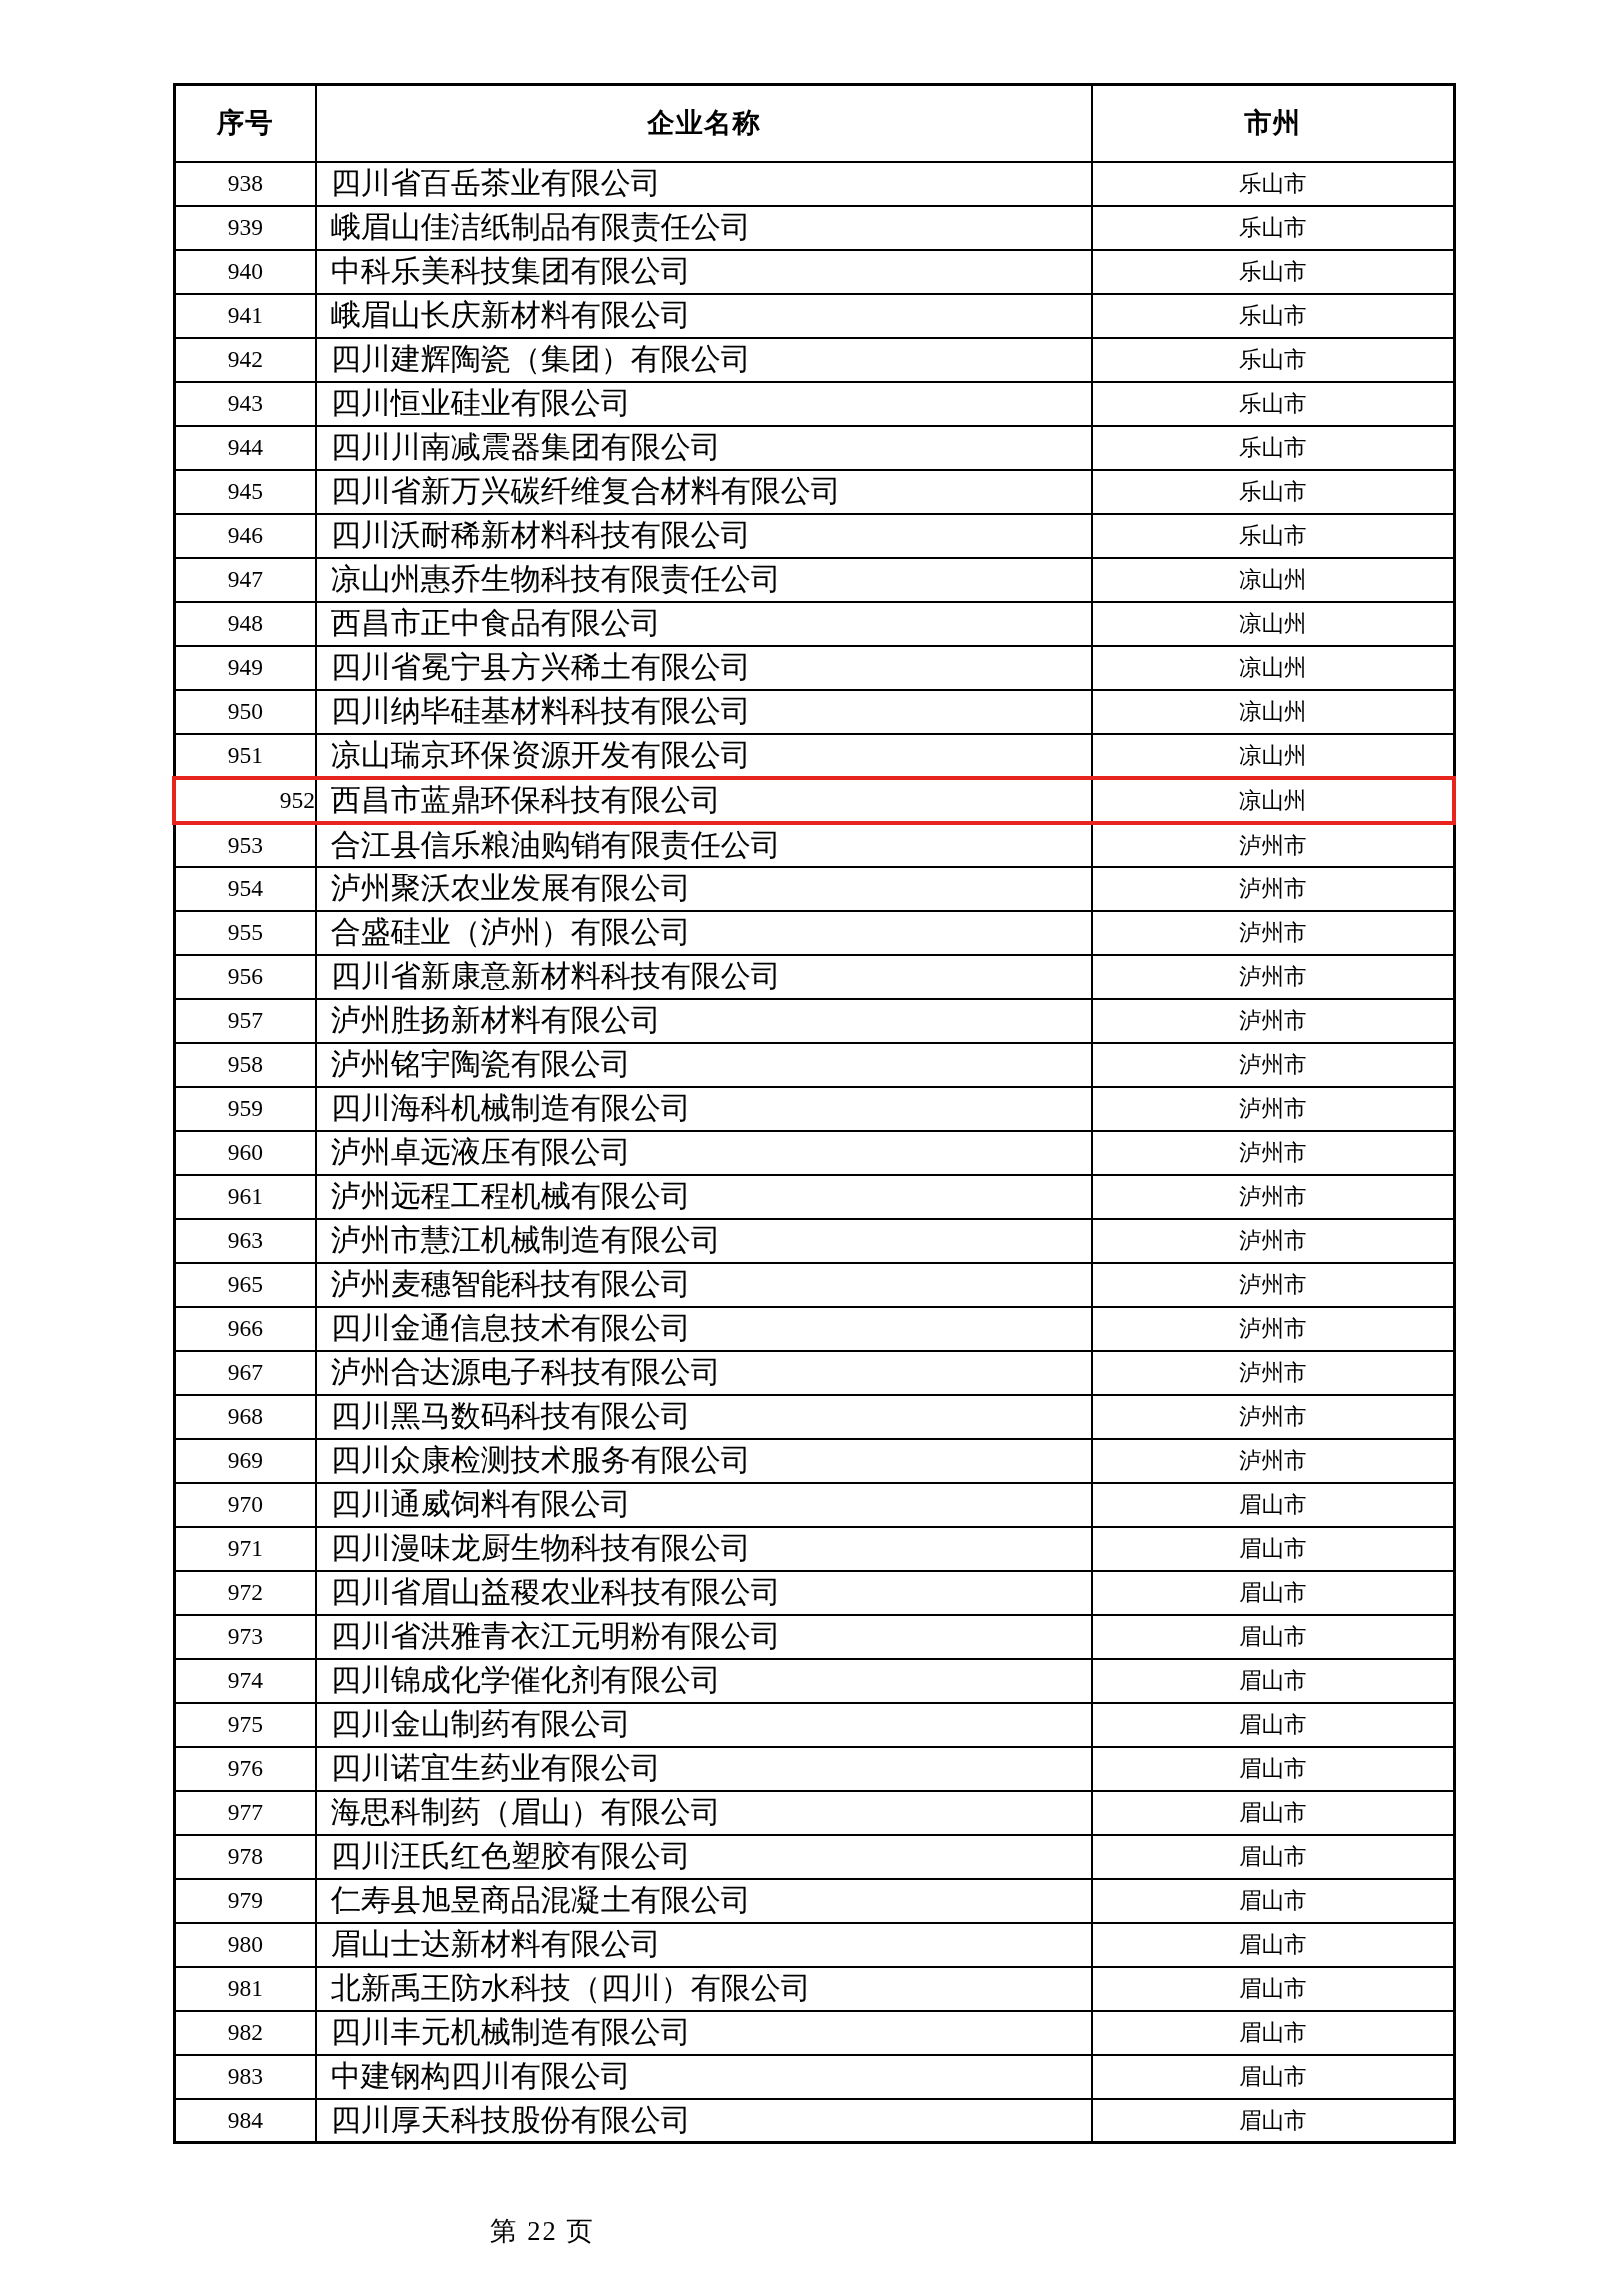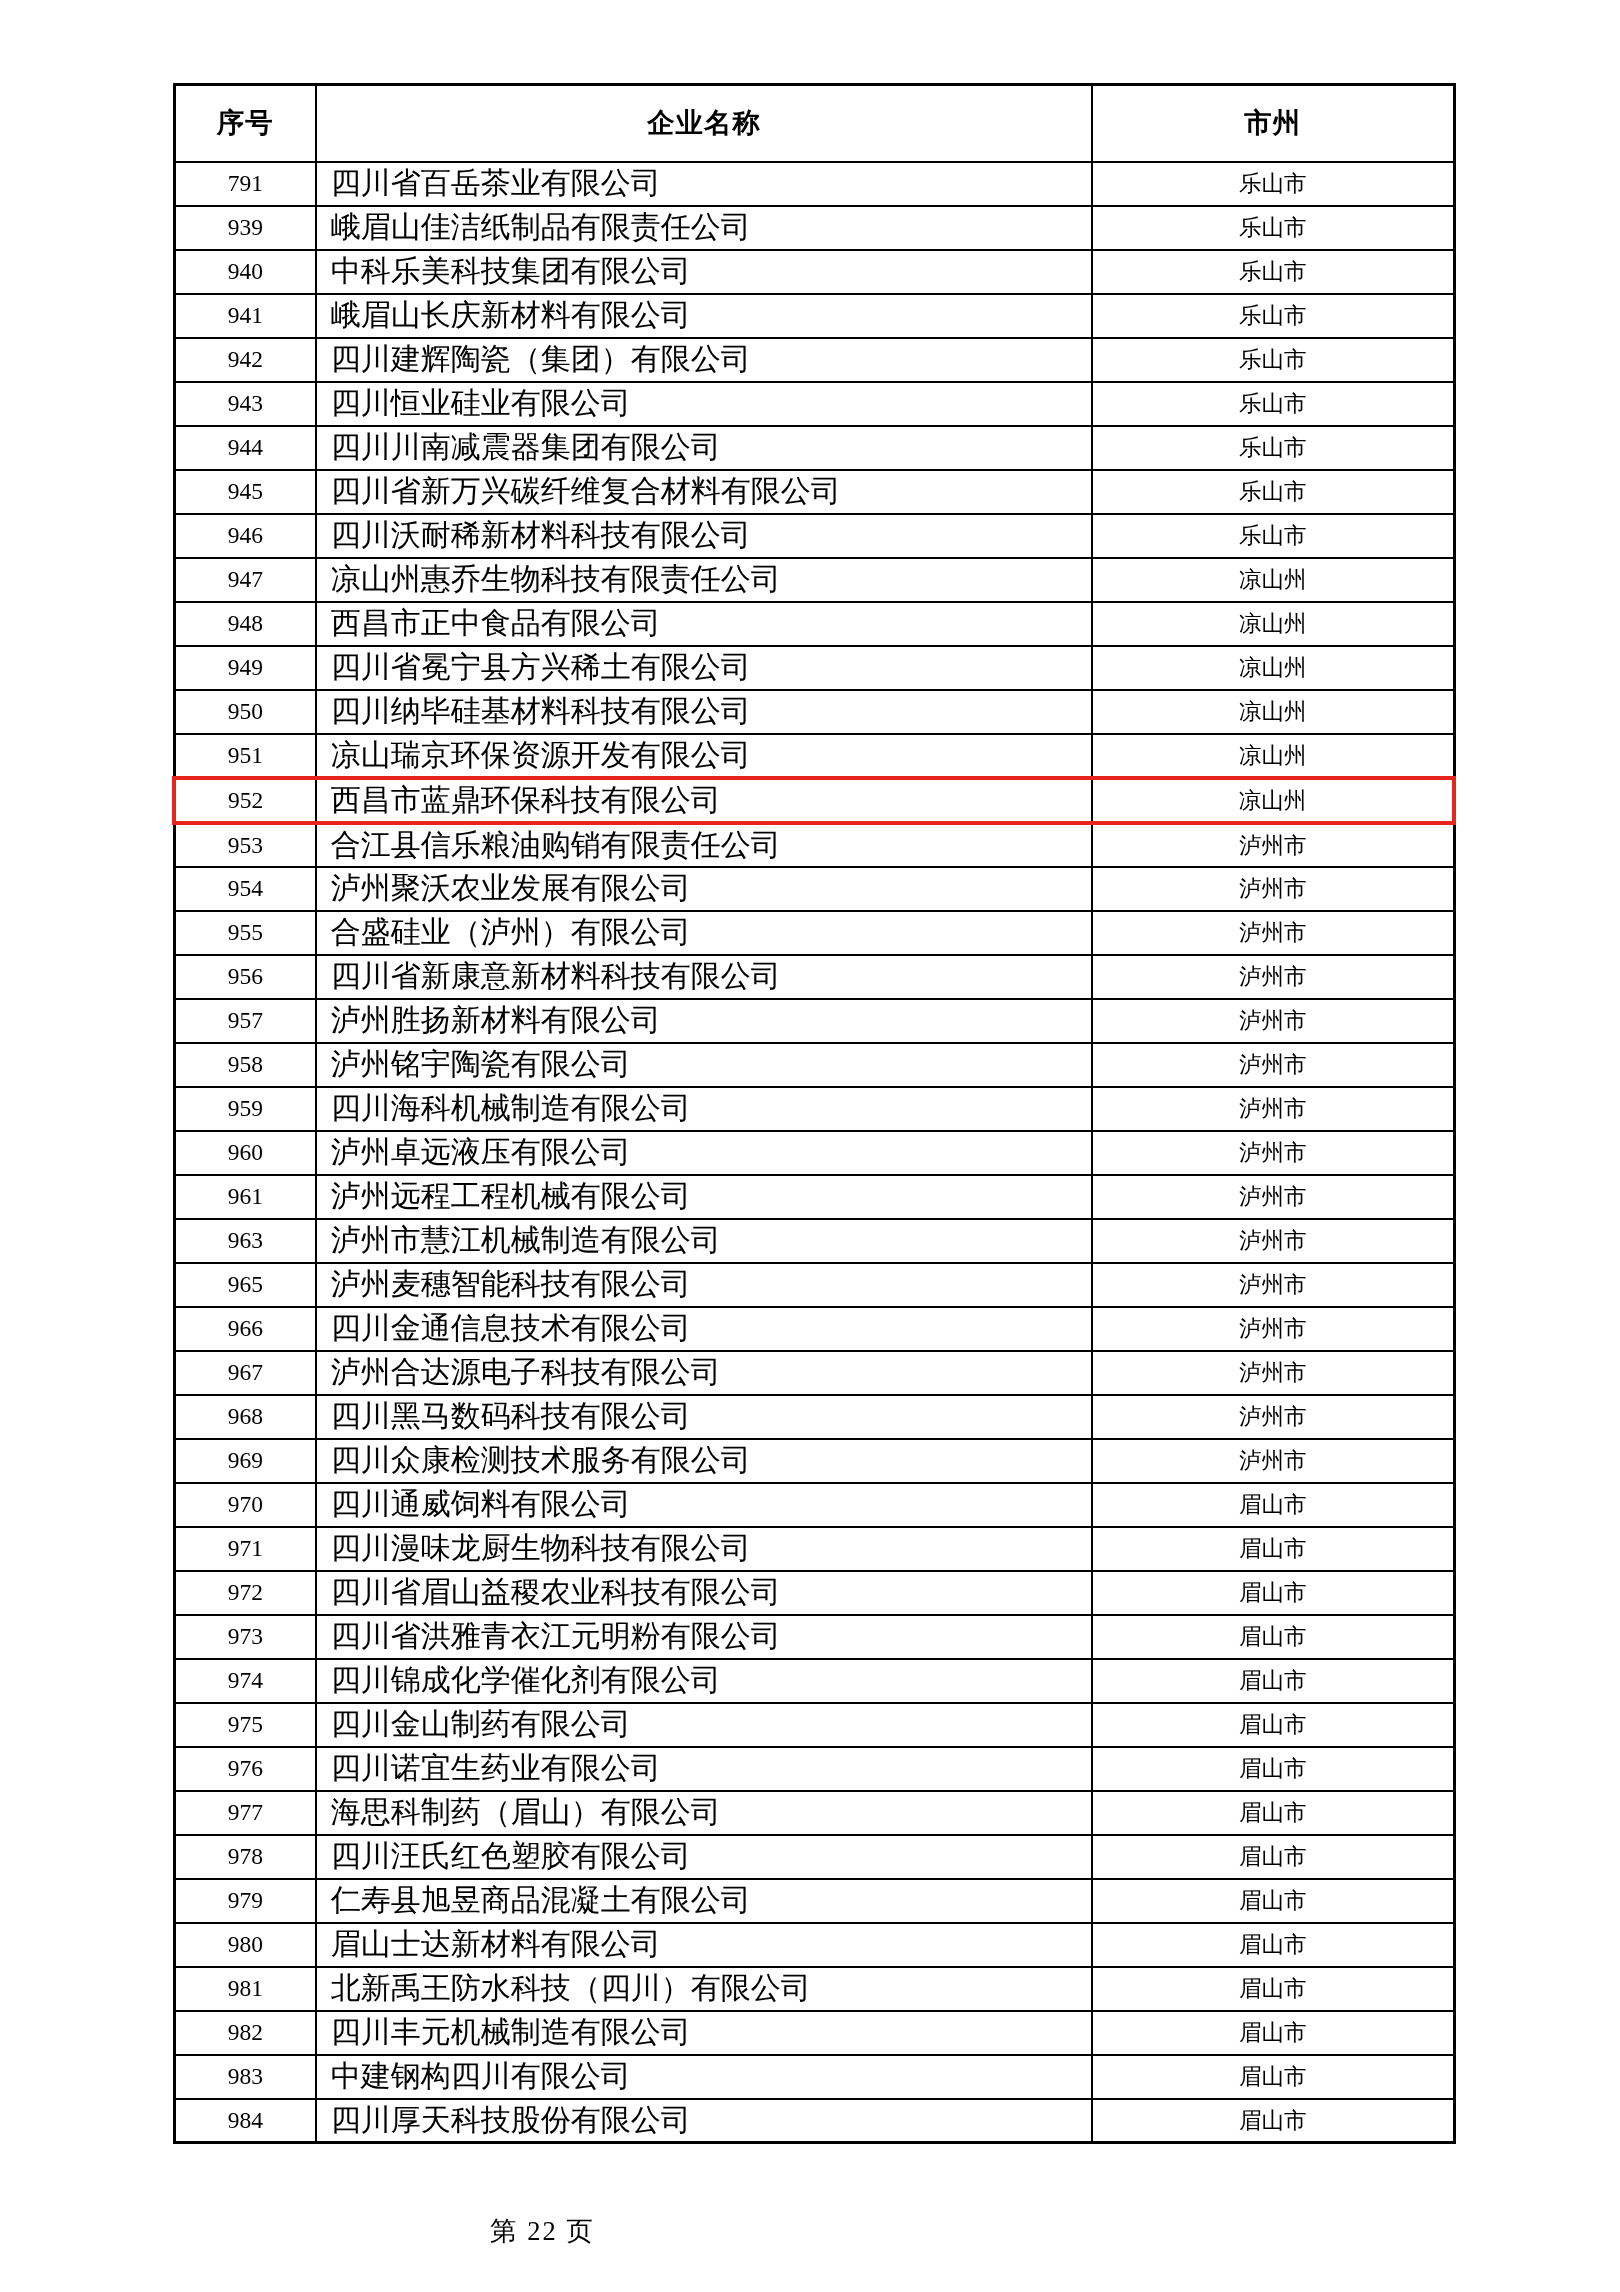--- a/index.html
+++ b/index.html
@@ -53,21 +53,21 @@
     font-family: Liberation Serif, serif;
   }
   td.cell-city {
     text-align: center;
     font-size: 22.5px;
   }
   tr.highlighted td {
     border-top: 4.9px solid var(--hl, #e8241f);
     border-bottom: 4.9px solid var(--hl, #e8241f);
   }
-  tr.highlighted td:first-child { border-left: 4.9px solid var(--hl, #e8241f); }
+  tr.highlighted td:first-child { border-left: 4.9px solid var(--hl, #e8241f); text-align: right; }
   tr.highlighted td:last-child  { border-right: 4.9px solid var(--hl, #e8241f); }
   .footer {
     position: absolute;
     left: 490px;
     top: 2213px;
     font-size: 26.5px;
     letter-spacing: 2px;
   }
 </style>
 </head>
@@ -83,21 +83,21 @@
     </colgroup>
     <thead>
       <tr>
         <th>序号</th>
         <th>企业名称</th>
         <th>市州</th>
       </tr>
     </thead>
     <tbody>
         <tr>
-    <td class="cell-index">791</td>
+    <td class="cell-index">938</td>
     <td class="cell-company">四川省百岳茶业有限公司</td>
     <td class="cell-city">乐山市</td>
   </tr>
         <tr>
     <td class="cell-index">939</td>
     <td class="cell-company">峨眉山佳洁纸制品有限责任公司</td>
     <td class="cell-city">乐山市</td>
   </tr>
         <tr>
     <td class="cell-index">940</td>

